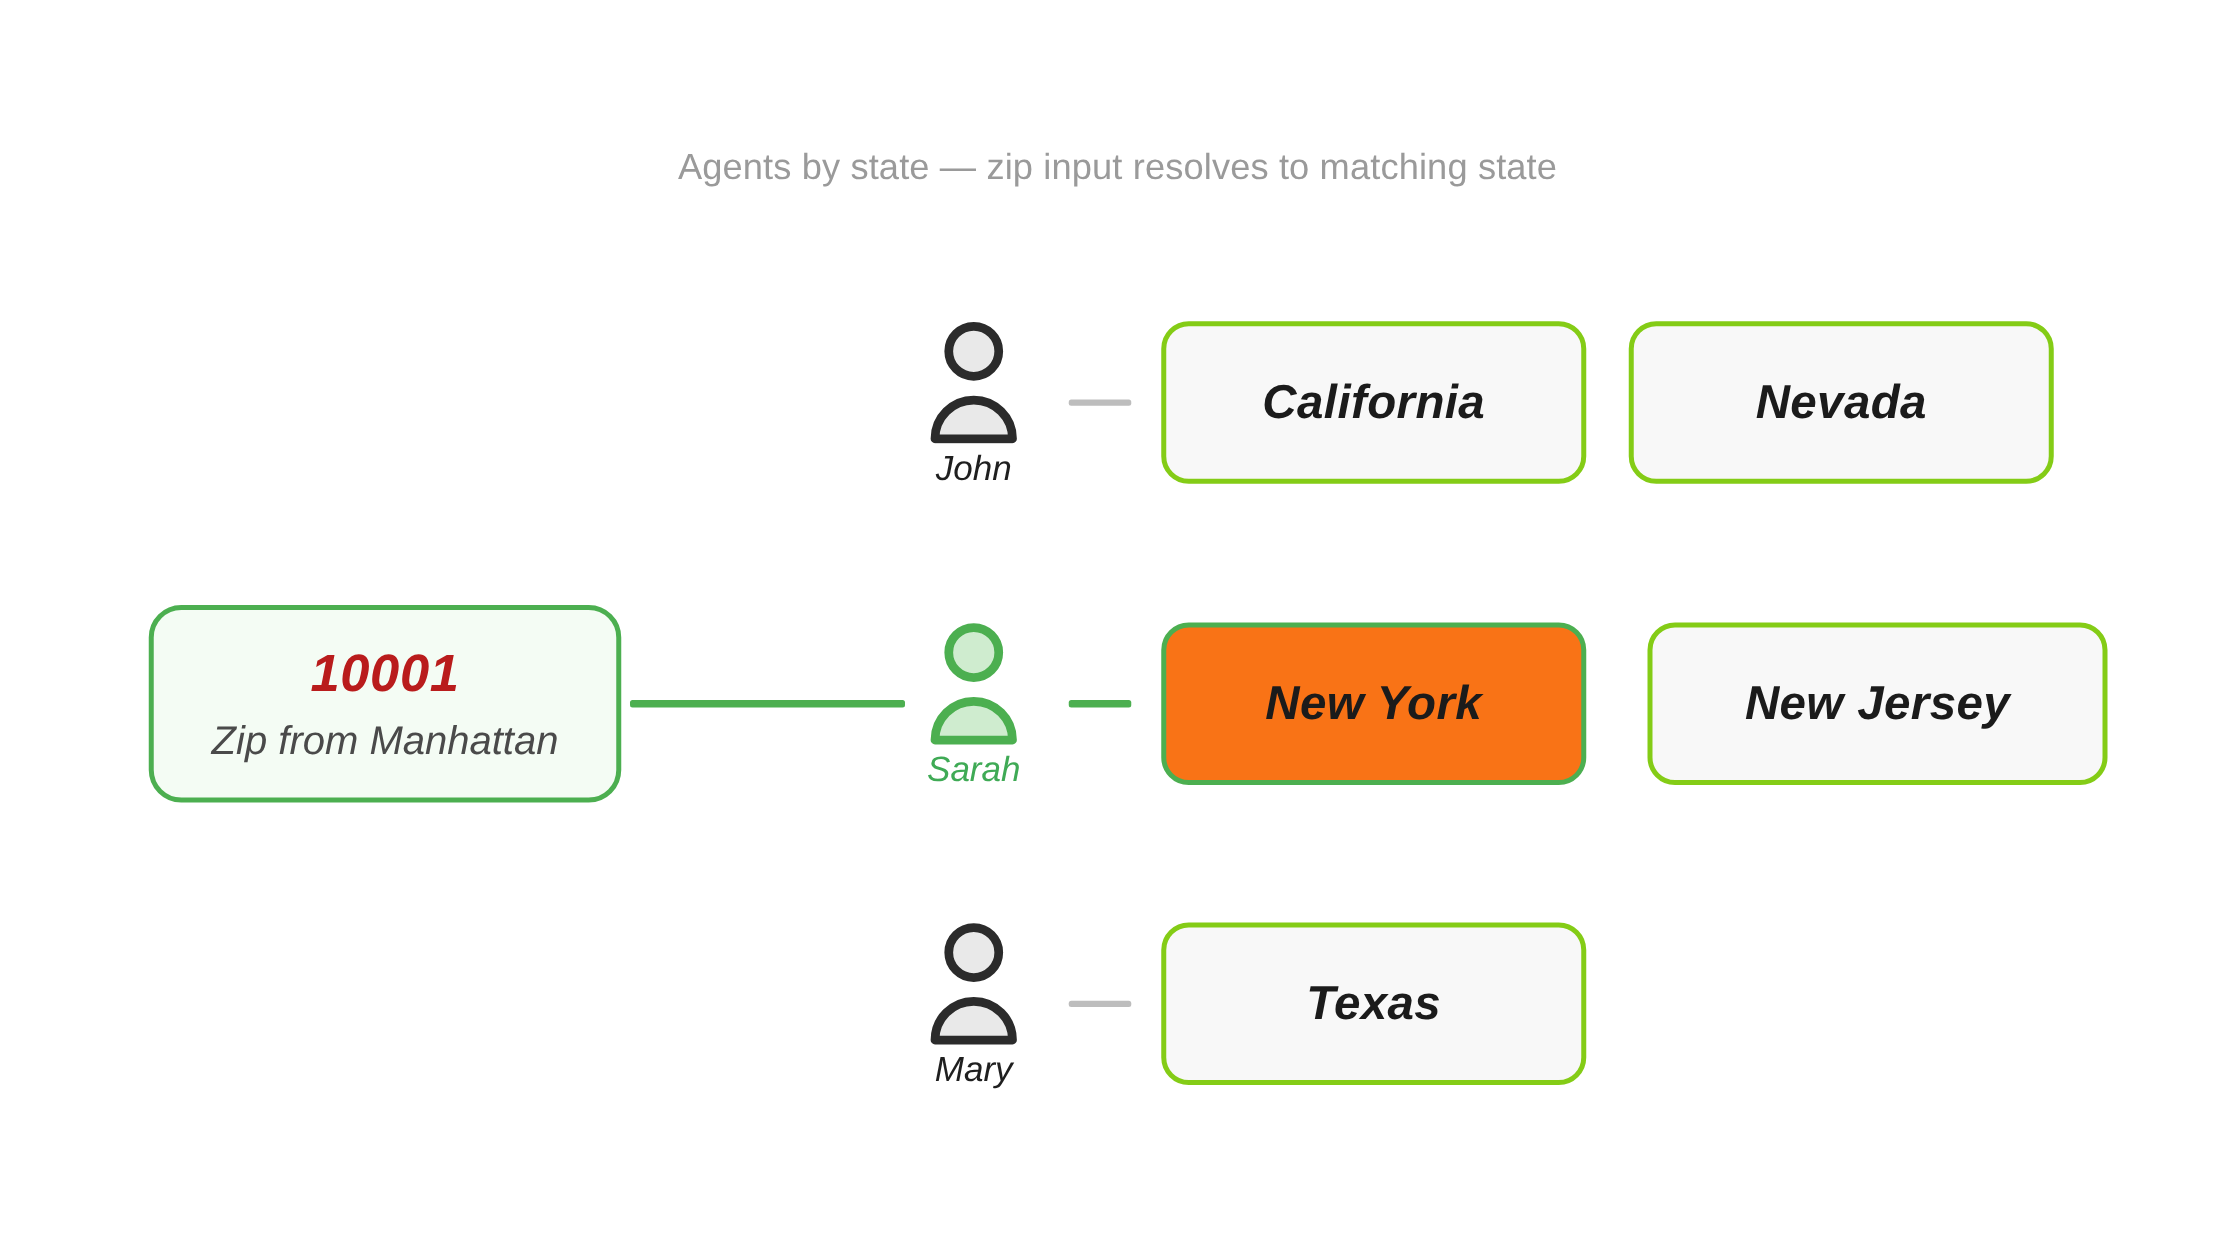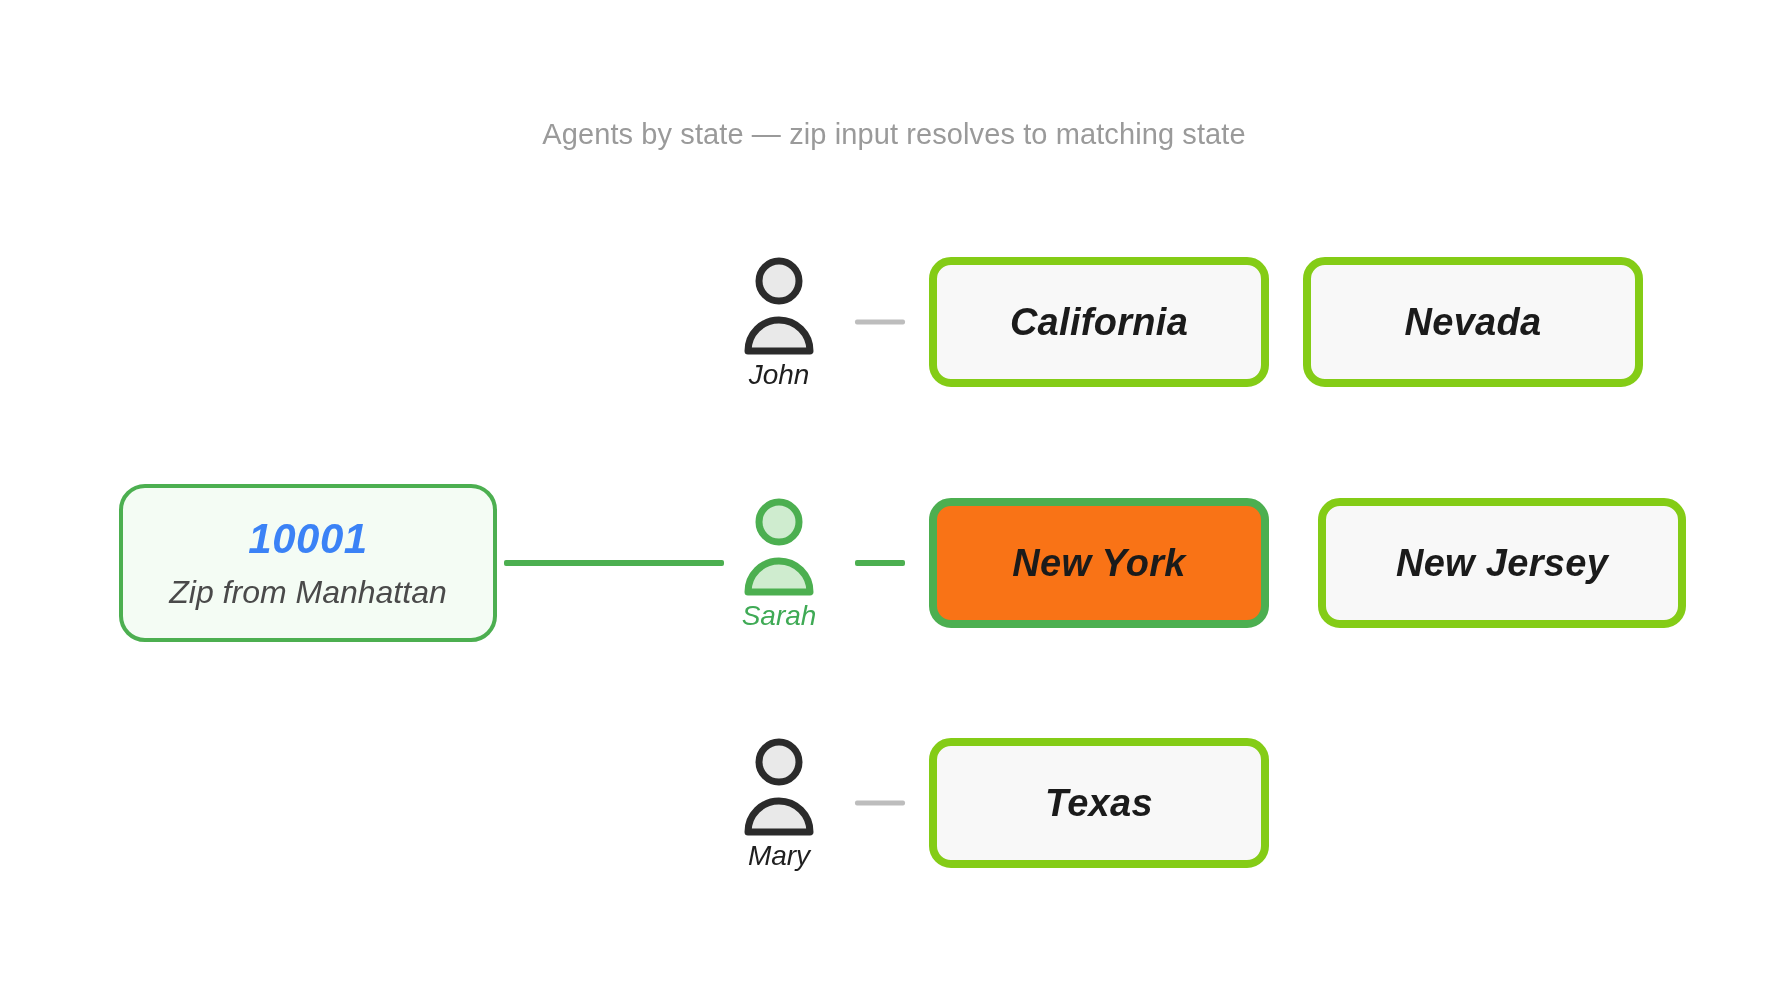--- a/index.html
+++ b/index.html
@@ -58,21 +58,21 @@
     background: #f4fcf4;
     display: flex;
     flex-direction: column;
     align-items: center;
     justify-content: center;
   }
   .zip-value {
     font-size: 42px;
     font-weight: bold;
     font-style: italic;
-    color: #3b82f6;
+    color: #b91c1c;
     letter-spacing: 0.5px;
     line-height: 1;
   }
   .zip-note {
     margin-top: 16px;
     font-size: 32px;
     font-style: italic;
     color: #4a4a4a;
     line-height: 1;
   }
@@ -98,21 +98,21 @@
     white-space: nowrap;
   }
   .person.is-active .person-name { color: #3faa55; }
 
   
   .chip {
     position: absolute;
     box-sizing: border-box;
     height: 130px;
     transform: translateY(-50%);
-    border: 8px solid #84cc16;
+    border: 4px solid #84cc16;
     border-radius: 22px;
     background: #f8f8f8;
     display: flex;
     align-items: center;
     justify-content: center;
     font-size: 38px;
     font-weight: bold;
     font-style: italic;
     color: #1b1b1b;
     letter-spacing: 0.3px;

